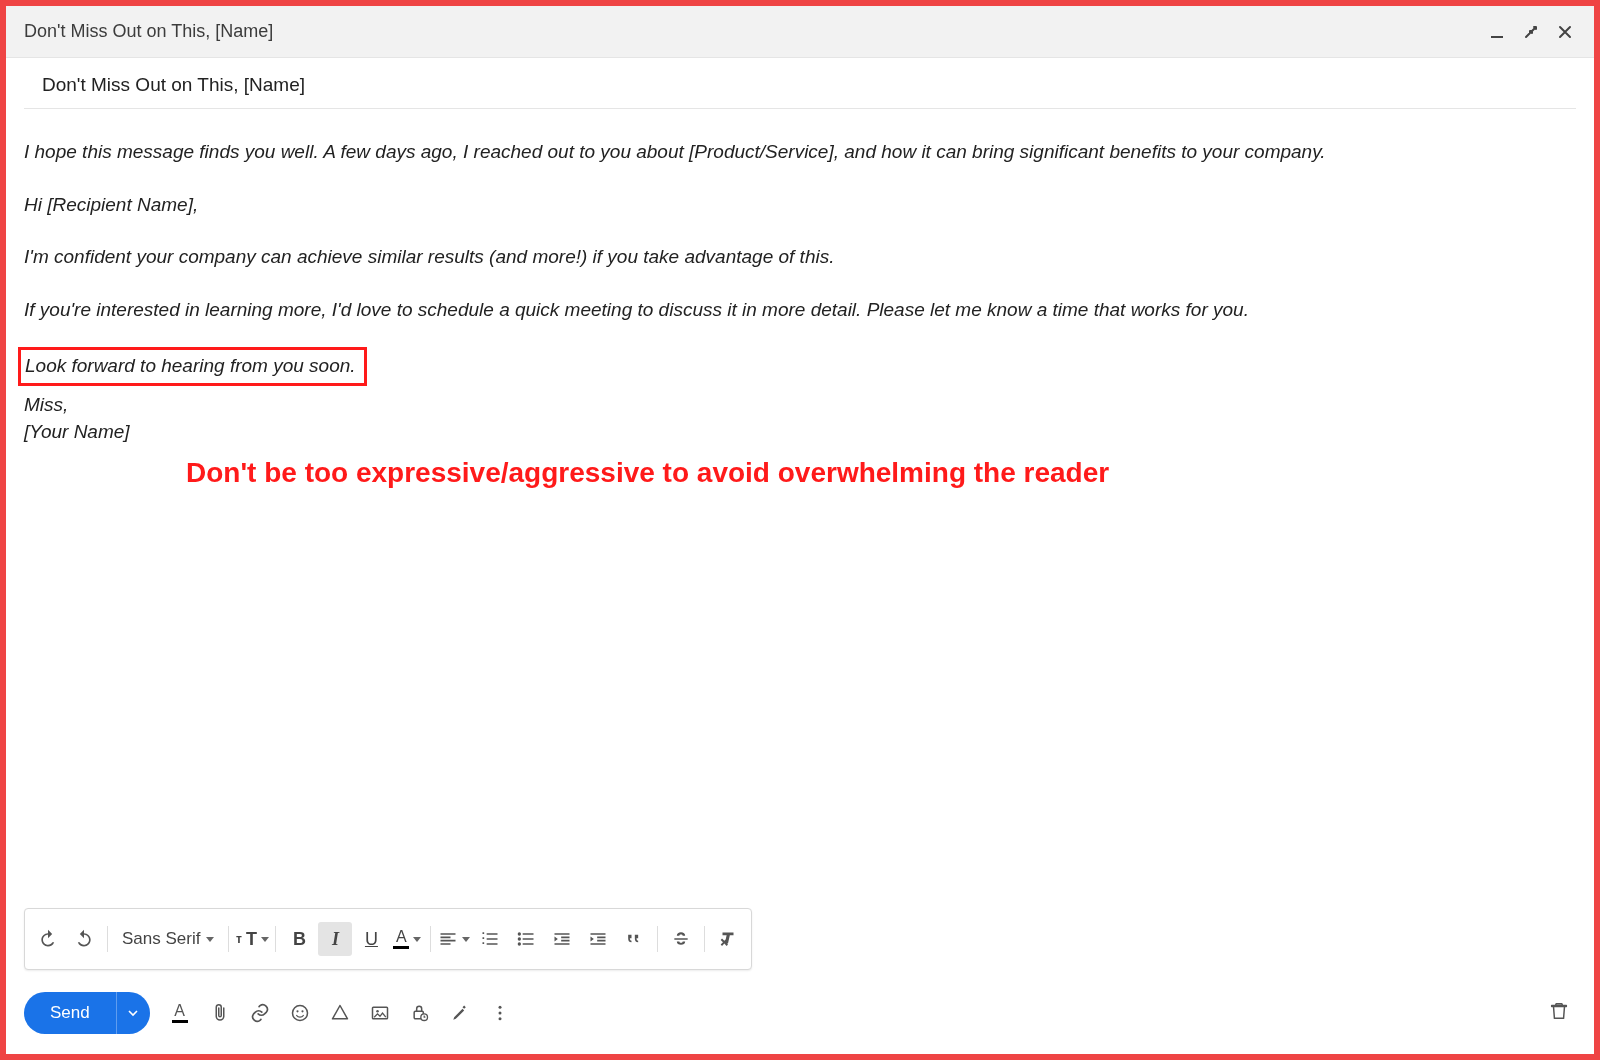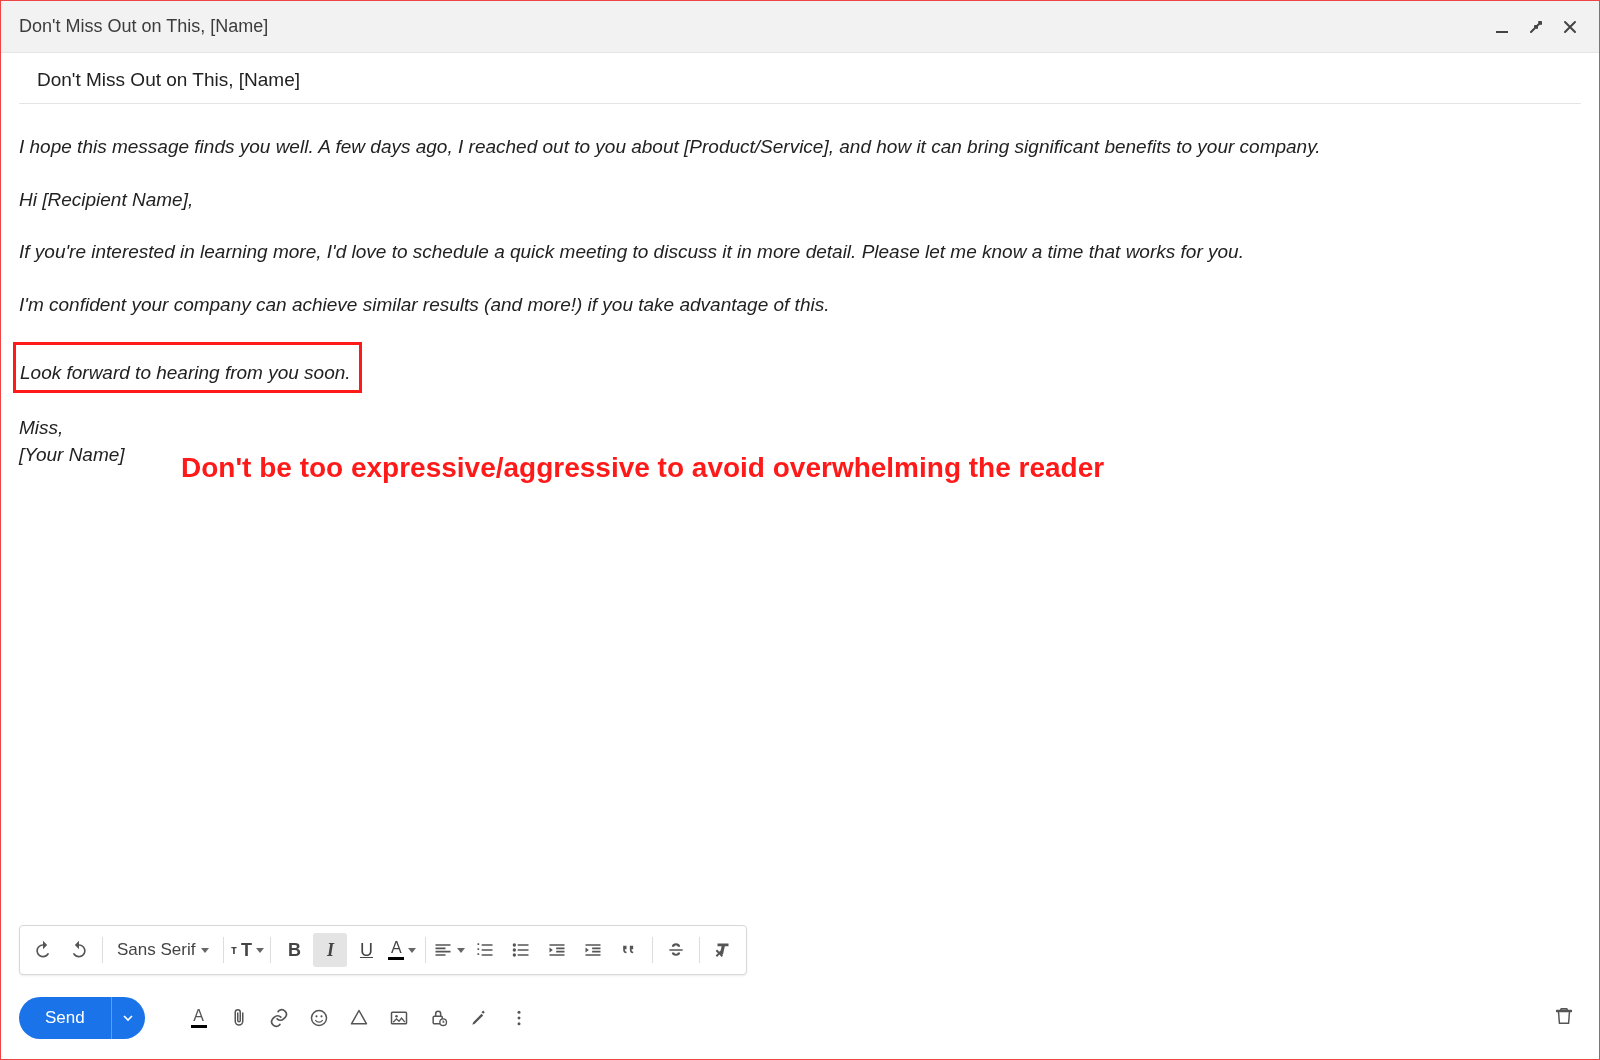--- a/index.html
+++ b/index.html
@@ -1,36 +1,36 @@
 <!DOCTYPE html>
 <html><head>
 <meta charset="utf-8">
 <style>
   * { box-sizing: border-box; margin: 0; padding: 0; }
   html, body { width: 1600px; height: 1060px; font-family: Arial, Helvetica, sans-serif; background: #fff; overflow: hidden; }
-  .compose-window { width: 1600px; height: 1060px; border: 1px solid #ef4444; position: relative; display: flex; flex-direction: column; background: #fff; }
+  .compose-window { width: 1600px; height: 1060px; border: 6px solid #ef4444; position: relative; display: flex; flex-direction: column; background: #fff; }
   .titlebar { height: 52px; background: #f2f2f2; display: flex; align-items: center; justify-content: space-between; padding: 0 18px; border-bottom: 1px solid #e5e5e5; }
   .titlebar-title { font-size: 18px; color: #3c3c3c; }
   .titlebar-controls { display: flex; gap: 12px; align-items: center; }
   .titlebar-controls .ctrl { width: 22px; height: 22px; display: flex; align-items: center; justify-content: center; cursor: pointer; }
   .recipients-row { padding: 14px 18px 10px 18px; color: #888; font-size: 18px; border-bottom: 1px solid #e5e5e5; margin: 0 18px; }
   .subject-row { padding: 16px 18px 12px 18px; color: #222; font-size: 19px; border-bottom: 1px solid #e5e5e5; margin: 0 18px; }
   .body-area { flex: 1; padding: 30px 18px 10px 18px; font-size: 19px; color: #222; font-style: italic; line-height: 1.4; position: relative; }
   .body-area p { margin-bottom: 26px; }
   .body-area p.tight { margin-bottom: 0; }
-  .highlight-box { display: inline-block; border: 3px solid #ff1a1a; padding: 15px 8px 3px 4px; margin-top: -2px; margin-left: -6px; margin-bottom: 22px; }
+  .highlight-box { display: inline-block; border: 3px solid #ff1a1a; padding: 3px 8px 3px 4px; margin-top: -2px; margin-left: -6px; margin-bottom: 6px; }
   .annotation { position: absolute; left: 180px; top: 344px; font-style: normal; font-weight: 700; font-size: 28px; color: #ff1a1a; text-shadow: 0 0 2px #fff, 0 0 4px #fff; }
-  .format-toolbar { margin: 0 18px 12px 18px; background: #fff; border: 1px solid #d8d8d8; border-radius: 4px; box-shadow: 0 1px 2px rgba(0,0,0,0.08); display: flex; align-items: center; height: 50px; padding: 0 6px; gap: 2px; width: fit-content; }
+  .format-toolbar { margin: 0 18px 12px 18px; background: #fff; border: 1px solid #d8d8d8; border-radius: 4px; box-shadow: 0 1px 2px rgba(0,0,0,0.08); display: flex; align-items: center; height: 62px; padding: 0 6px; gap: 2px; width: fit-content; }
   .tb-btn { min-width: 34px; height: 34px; display: flex; align-items: center; justify-content: center; border-radius: 3px; cursor: pointer; color: #444; }
   .tb-btn.active { background: #e4e4e4; }
   .tb-sep { width: 1px; height: 26px; background: #ddd; margin: 0 4px; }
   .font-label { padding: 0 8px; font-size: 17px; color: #444; display: flex; align-items: center; gap: 6px; cursor: pointer; }
   .caret { width: 0; height: 0; border-left: 4px solid transparent; border-right: 4px solid transparent; border-top: 5px solid #666; }
   .bottom-bar { display: flex; align-items: center; justify-content: space-between; padding: 10px 24px 20px 18px; }
-  .bottom-left { display: flex; align-items: center; gap: 28px; }
+  .bottom-left { display: flex; align-items: center; gap: 4px; }
   .send-group { display: flex; height: 42px; }
   .send-btn { background: #1a73e8; color: #fff; font-size: 17px; font-weight: 500; padding: 0 26px; border: none; border-radius: 21px 0 0 21px; cursor: pointer; }
   .send-arrow { background: #1a73e8; color: #fff; width: 34px; border: none; border-left: 1px solid rgba(255,255,255,0.3); border-radius: 0 21px 21px 0; cursor: pointer; display: flex; align-items: center; justify-content: center; }
   .compose-icons { display: flex; align-items: center; gap: 4px; margin-left: 8px; }
   .ci { width: 36px; height: 36px; display: flex; align-items: center; justify-content: center; cursor: pointer; color: #555; border-radius: 4px; }
   .ci svg { display: block; }
   .trash { cursor: pointer; color: #555; }
   .text-color-A { position: relative; display: flex; flex-direction: column; align-items: center; line-height: 1; }
   .text-color-A .ubar { width: 16px; height: 3px; background: #000; margin-top: 1px; }
   .tb-istack { display: flex; align-items: center; gap: 4px; }
@@ -62,22 +62,22 @@
   </div>
 
 
   <div class="subject-row">
     <span>Don't Miss Out on This, [Name]</span>
   </div>
 
   <div class="body-area">
     <p>I hope this message finds you well. A few days ago, I reached out to you about [Product/Service], and how it can bring significant benefits to your company.</p>
     <p>Hi [Recipient Name],</p>
+    <p>I'm confident your company can achieve similar results (and more!) if you take advantage of this.</p>
     <p>If you're interested in learning more, I'd love to schedule a quick meeting to discuss it in more detail. Please let me know a time that works for you.</p>
-    <p>I'm confident your company can achieve similar results (and more!) if you take advantage of this.</p>
     <div class="highlight-box">
       <span>Look forward to hearing from you soon.</span>
     </div>
     <p class="tight">Miss,</p>
     <p class="tight" style="display:inline-block;">[Your Name]</p>
     <div class="annotation">Don't be too expressive/aggressive to avoid overwhelming the reader</div>
   </div>
 
   <div class="format-toolbar">
     <div class="tb-btn">

